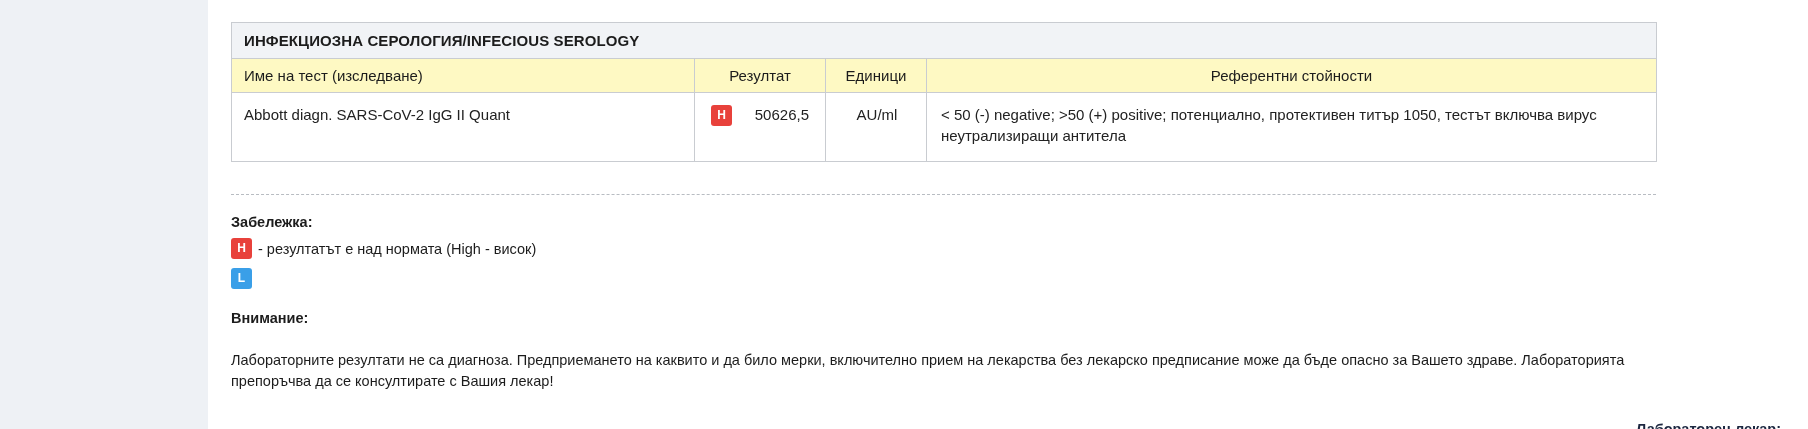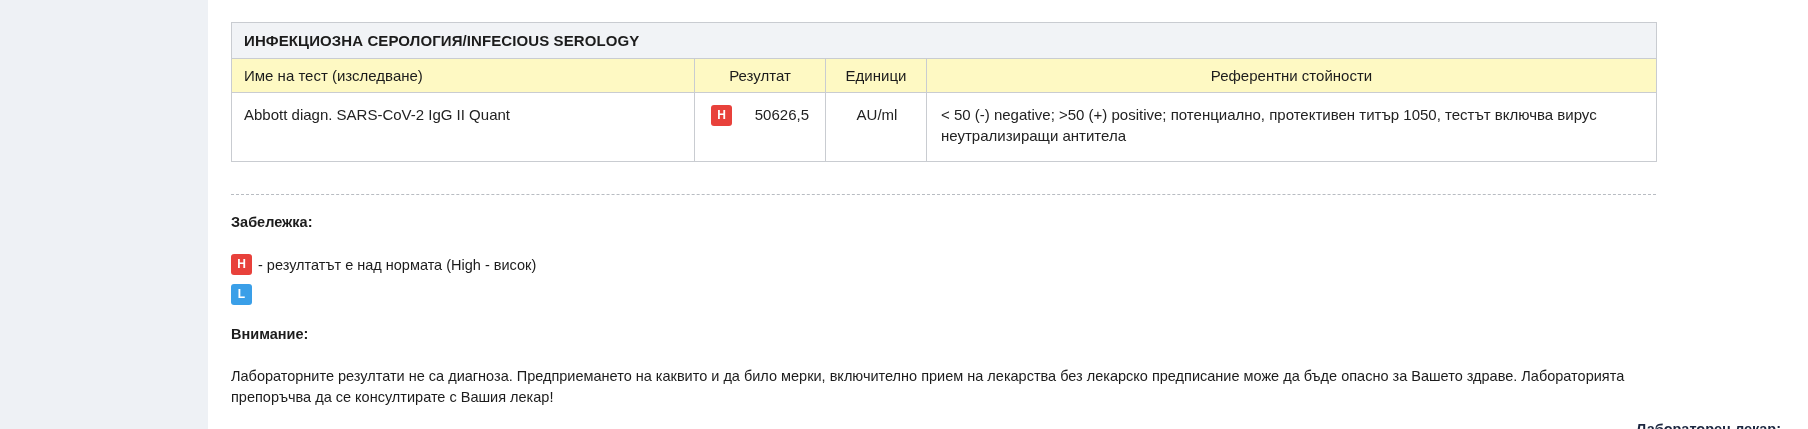--- a/index.html
+++ b/index.html
@@ -106,21 +106,21 @@
   }
 
   
   .notes {
     margin-top: 19px;
   }
   .note-title {
     font-weight: bold;
     font-size: 14.5px;
     color: #1c1c1c;
-    margin-bottom: 25px;
+    margin-bottom: 9px;
   }
   .legend-row {
     display: flex;
     align-items: center;
     margin-bottom: 9px;
     font-size: 14.5px;
   }
   .legend-row .legend-text {
     margin-left: 6px;
     color: #1c1c1c;

